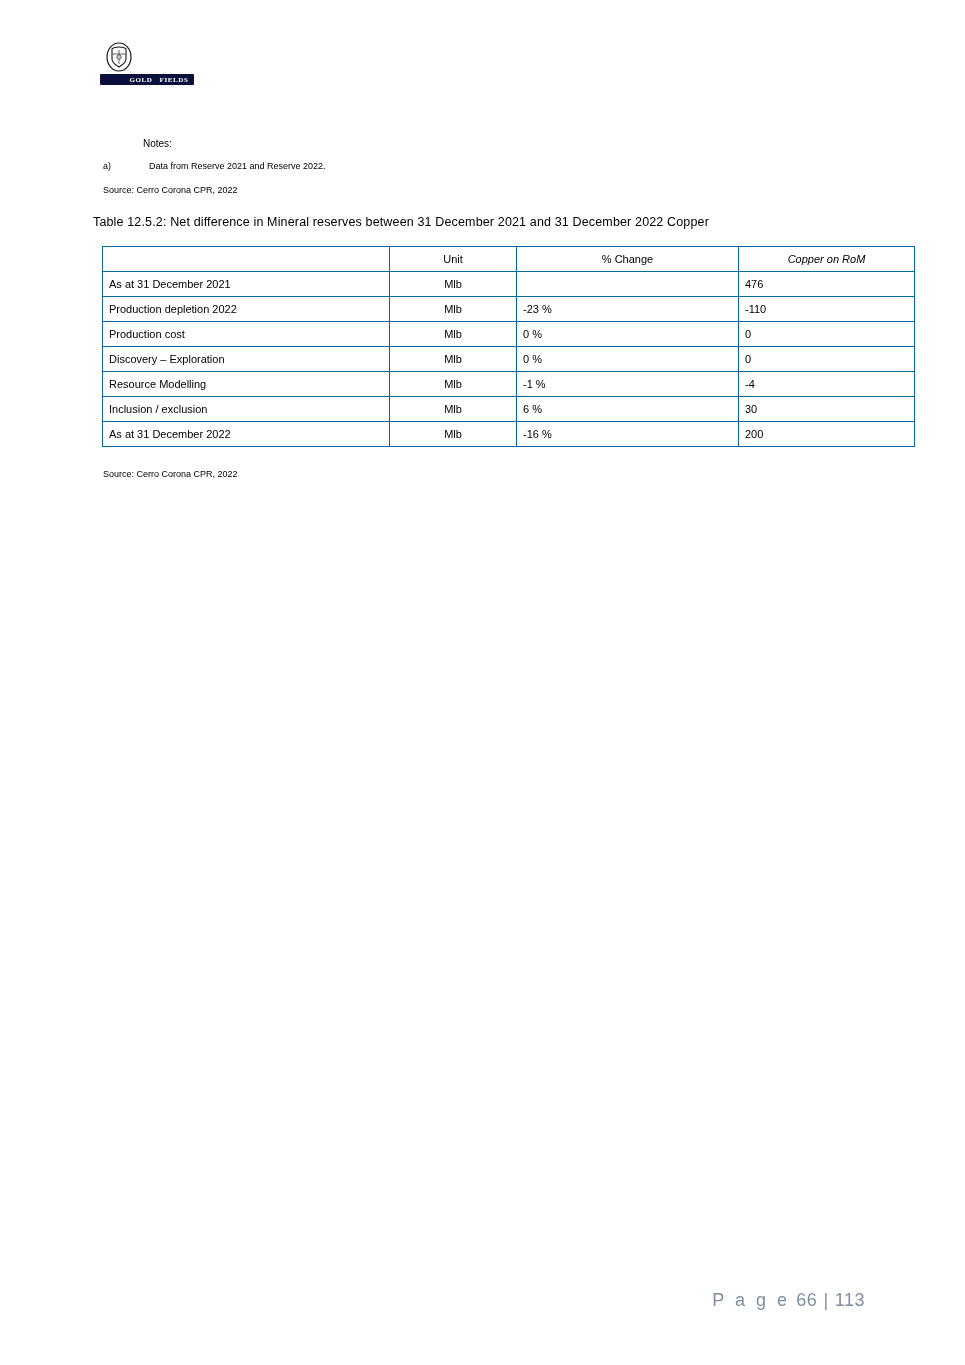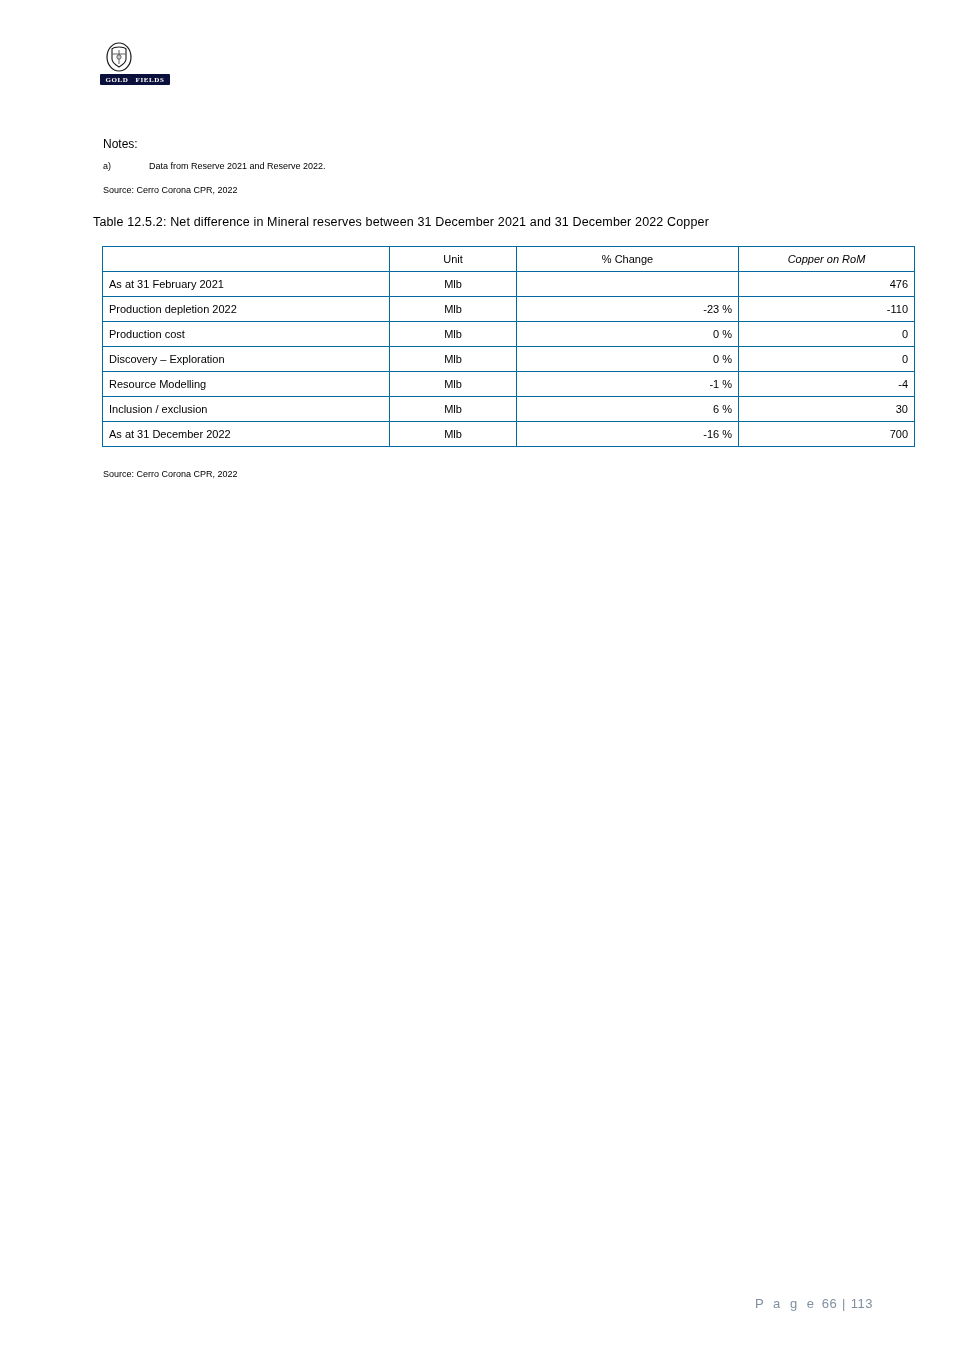--- a/index.html
+++ b/index.html
@@ -43,20 +43,21 @@
     position: absolute;
     left: 0px;
     top: 32px;
     width: 70px;
     height: 11px;
     background: #0b0f3b;
     border-radius: 1px;
     display: flex;
     align-items: center;
     justify-content: center;
+    padding-left: 24px;
   }
   .logo-wordmark span {
     font-family: "Liberation Serif", serif;
     font-size: 7px;
     letter-spacing: 0.6px;
     color: #ffffff;
     font-weight: bold;
     white-space: nowrap;
   }
   .logo-word-gold {
@@ -64,24 +65,25 @@
   }
 
   
   .notes-wrap {
     position: absolute;
     left: 103px;
     top: 137px;
     width: 770px;
   }
   .notes-title {
-    font-size: 12px;
+    font-size: 10px;
     line-height: 14px;
     color: #000;
     margin-bottom: 9px;
+    margin-left: 40px;
   }
   .note-item {
     font-size: 9px;
     line-height: 13px;
     color: #000;
     margin-bottom: 11px;
     display: flex;
   }
   .note-marker {
     width: 18px;
@@ -132,37 +134,37 @@
     text-align: center;
     font-weight: normal;
   }
   .col-label   { width: 274px; text-align: left; }
   .col-unit    { width: 114px; text-align: center; }
   .col-change  { width: 209px; text-align: center; }
   .col-copper  { width: 163px; text-align: center; font-style: italic; }
 
   .unit-cell { font-weight: bold; text-align: center; }
   .label-cell { text-align: left; padding-left: 7px; }
-  .num-cell { text-align: right; }
+  .num-cell { text-align: left; }
 
   .table-source {
     position: absolute;
     left: 103px;
     top: 468px;
     font-size: 9px;
     line-height: 13px;
     color: #000;
   }
 
   
   .footer {
     position: absolute;
-    right: 92px;
+    right: 100px;
     bottom: 54px;
-    font-size: 13px;
+    font-size: 18px;
     color: #7f8fa0;
     letter-spacing: 1.2px;
     white-space: nowrap;
   }
   .footer .pg-word { letter-spacing: 3px; }
   .footer .pg-num { letter-spacing: 0.5px; }
 </style>
 </head>
 <body>
 
@@ -203,21 +205,21 @@
       <thead>
         <tr>
           <th class="col-label"></th>
           <th class="col-unit">Unit</th>
           <th class="col-change">% Change</th>
           <th class="col-copper">Copper on RoM</th>
         </tr>
       </thead>
       <tbody>
         <tr>
-          <td class="label-cell">As at 31 February 2021</td>
+          <td class="label-cell">As at 31 December 2021</td>
           <td class="unit-cell">Mlb</td>
           <td class="num-cell"></td>
           <td class="num-cell">476</td>
         </tr>
         <tr>
           <td class="label-cell">Production depletion 2022</td>
           <td class="unit-cell">Mlb</td>
           <td class="num-cell">-23 %</td>
           <td class="num-cell">-110</td>
         </tr>
@@ -242,21 +244,21 @@
         <tr>
           <td class="label-cell">Inclusion / exclusion</td>
           <td class="unit-cell">Mlb</td>
           <td class="num-cell">6 %</td>
           <td class="num-cell">30</td>
         </tr>
         <tr>
           <td class="label-cell">As at 31 December 2022</td>
           <td class="unit-cell">Mlb</td>
           <td class="num-cell">-16 %</td>
-          <td class="num-cell">700</td>
+          <td class="num-cell">200</td>
         </tr>
       </tbody>
     </table>
   </div>
 
   <div class="table-source">Source: Cerro Corona CPR, 2022</div>
 
   <div class="footer">
     <span class="pg-word">P a g e</span>
     <span class="pg-num">66</span>

